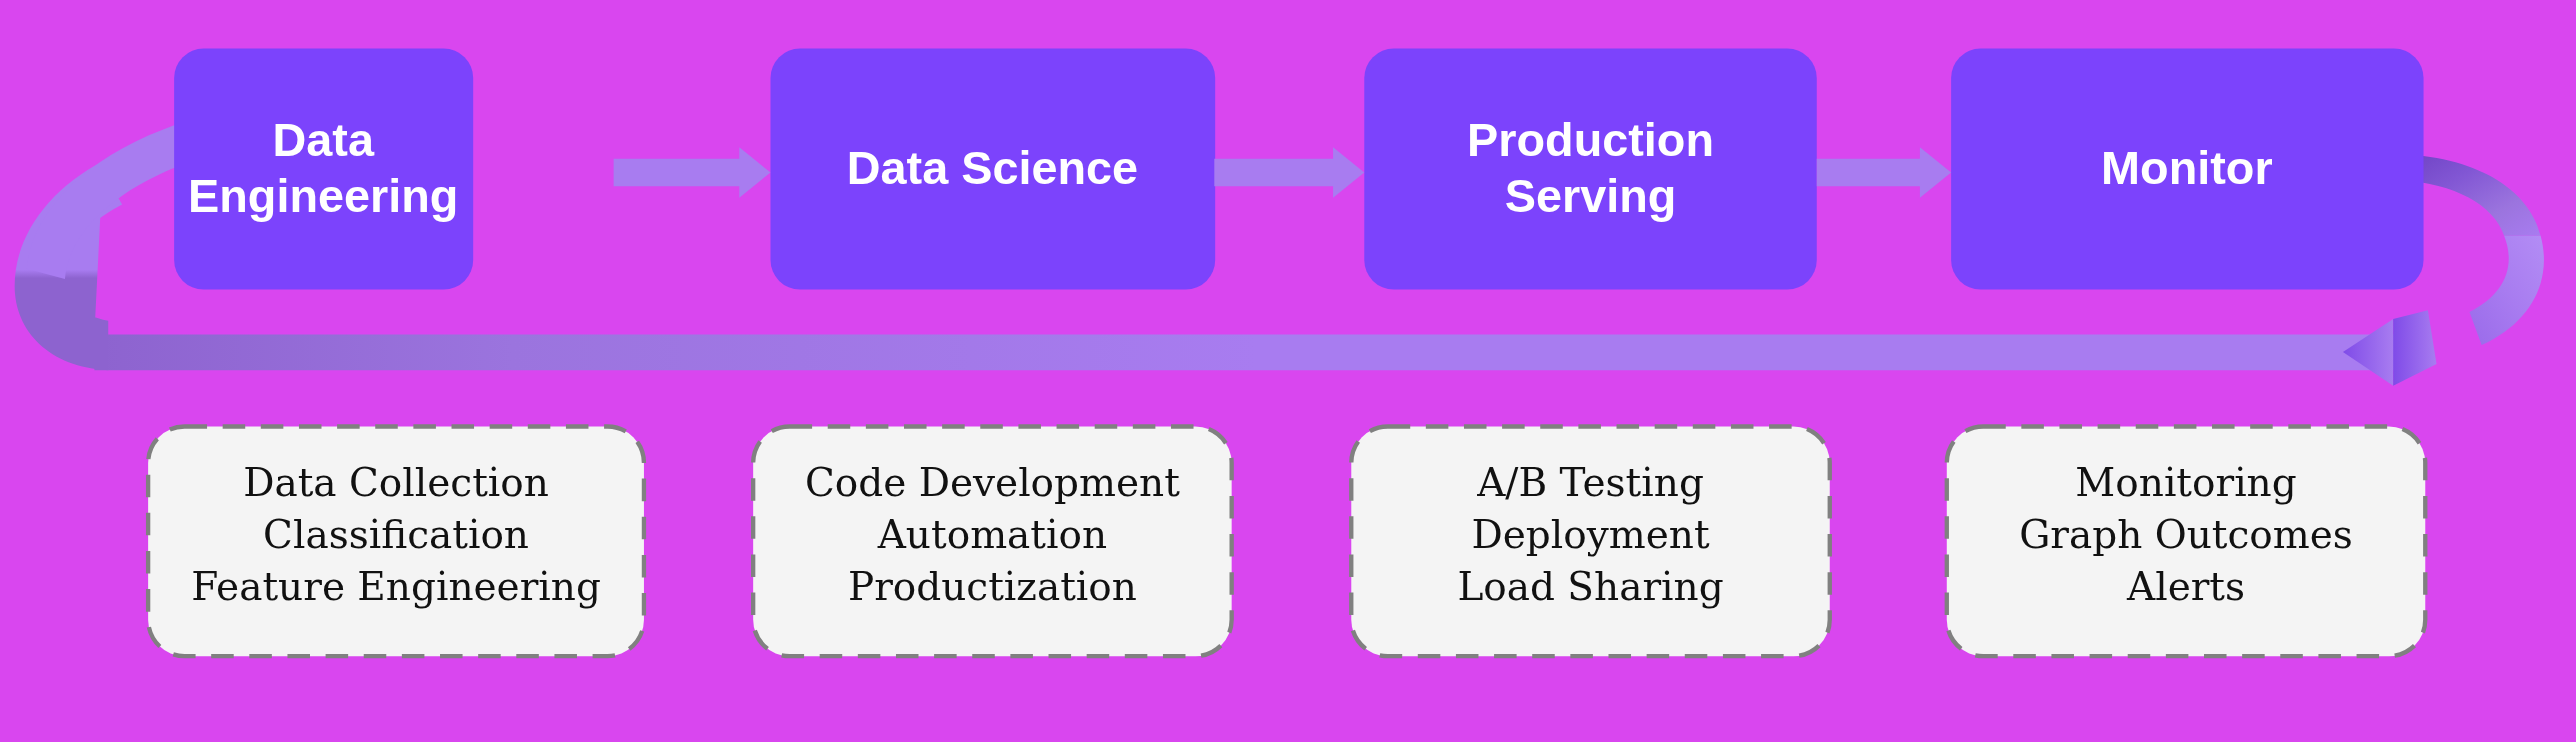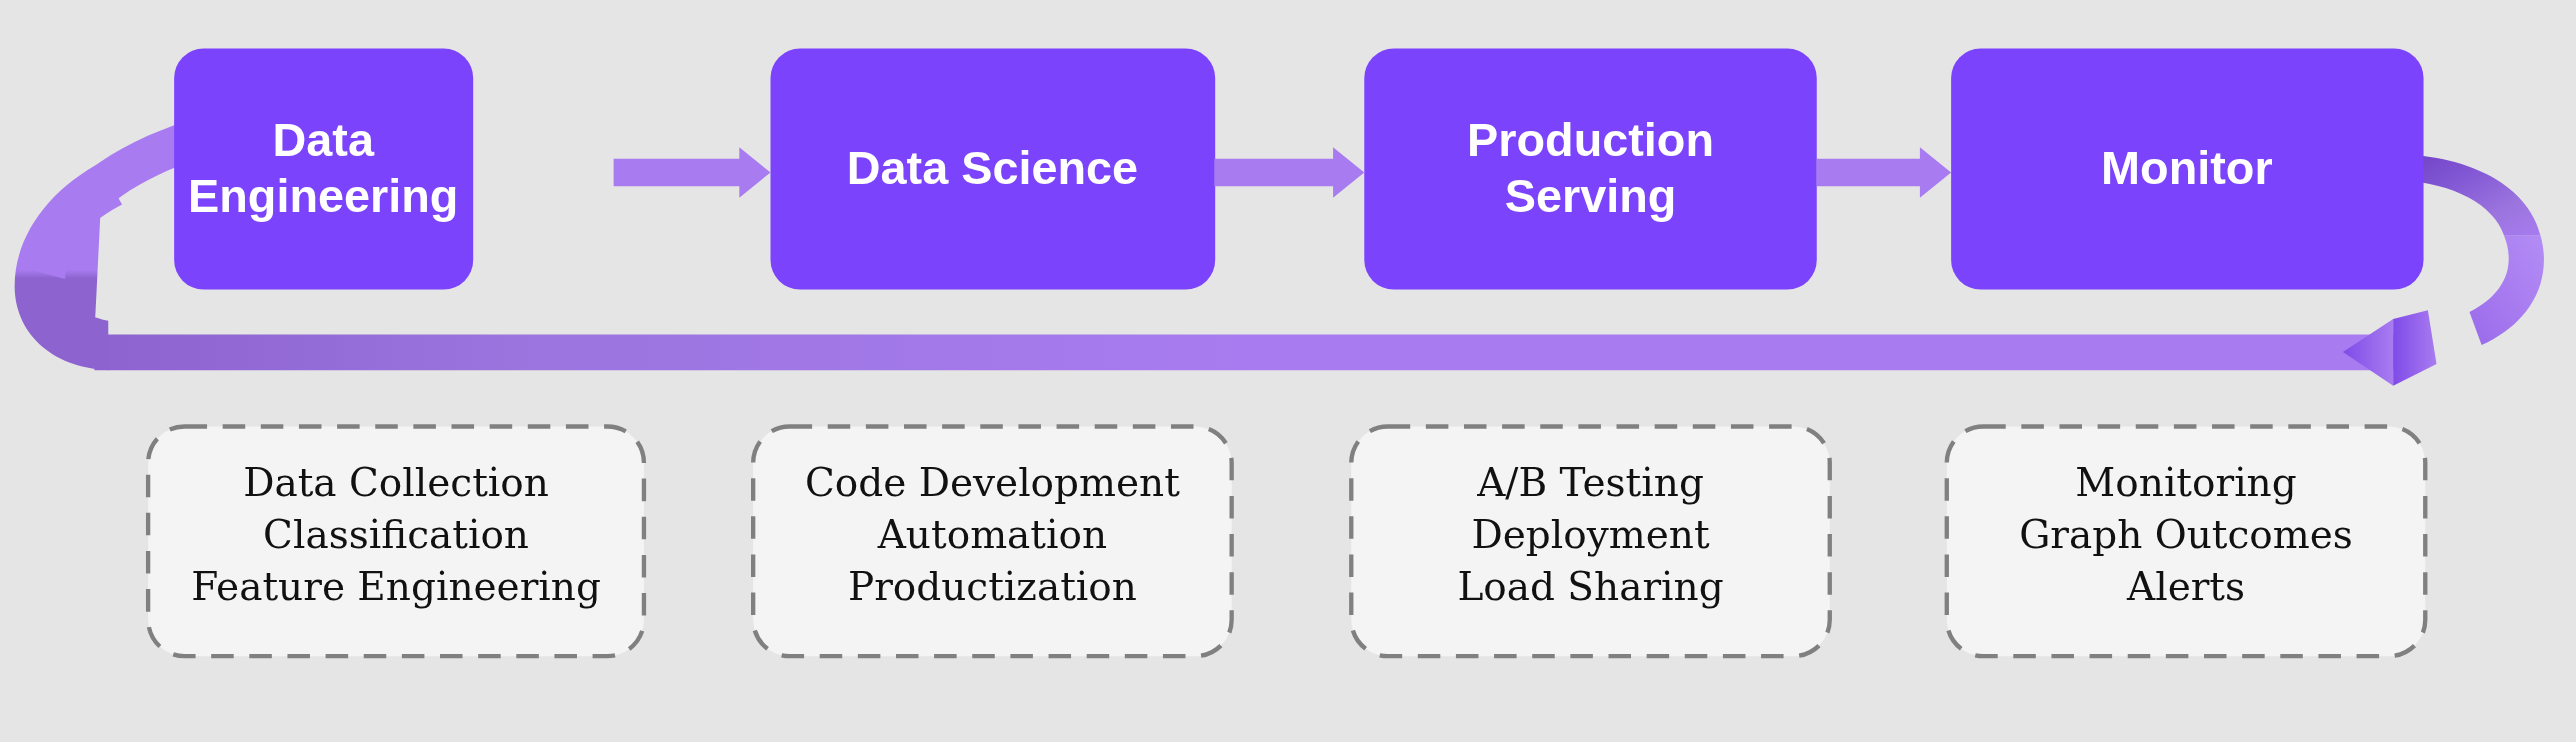--- a/index.html
+++ b/index.html
@@ -10,21 +10,21 @@
   body {
     width: 2576px;
     height: 742px;
     font-family: "Liberation Sans", sans-serif;
     overflow: hidden;
   }
   #diagram-root {
     position: relative;
     width: 2576px;
     height: 742px;
-    background: #e5e5e5;
+    background: #d946ef;
   }
   svg.canvas {
     position: absolute;
     top: 0;
     left: 0;
     width: 2576px;
     height: 742px;
     display: block;
   }
   .stage-label {

